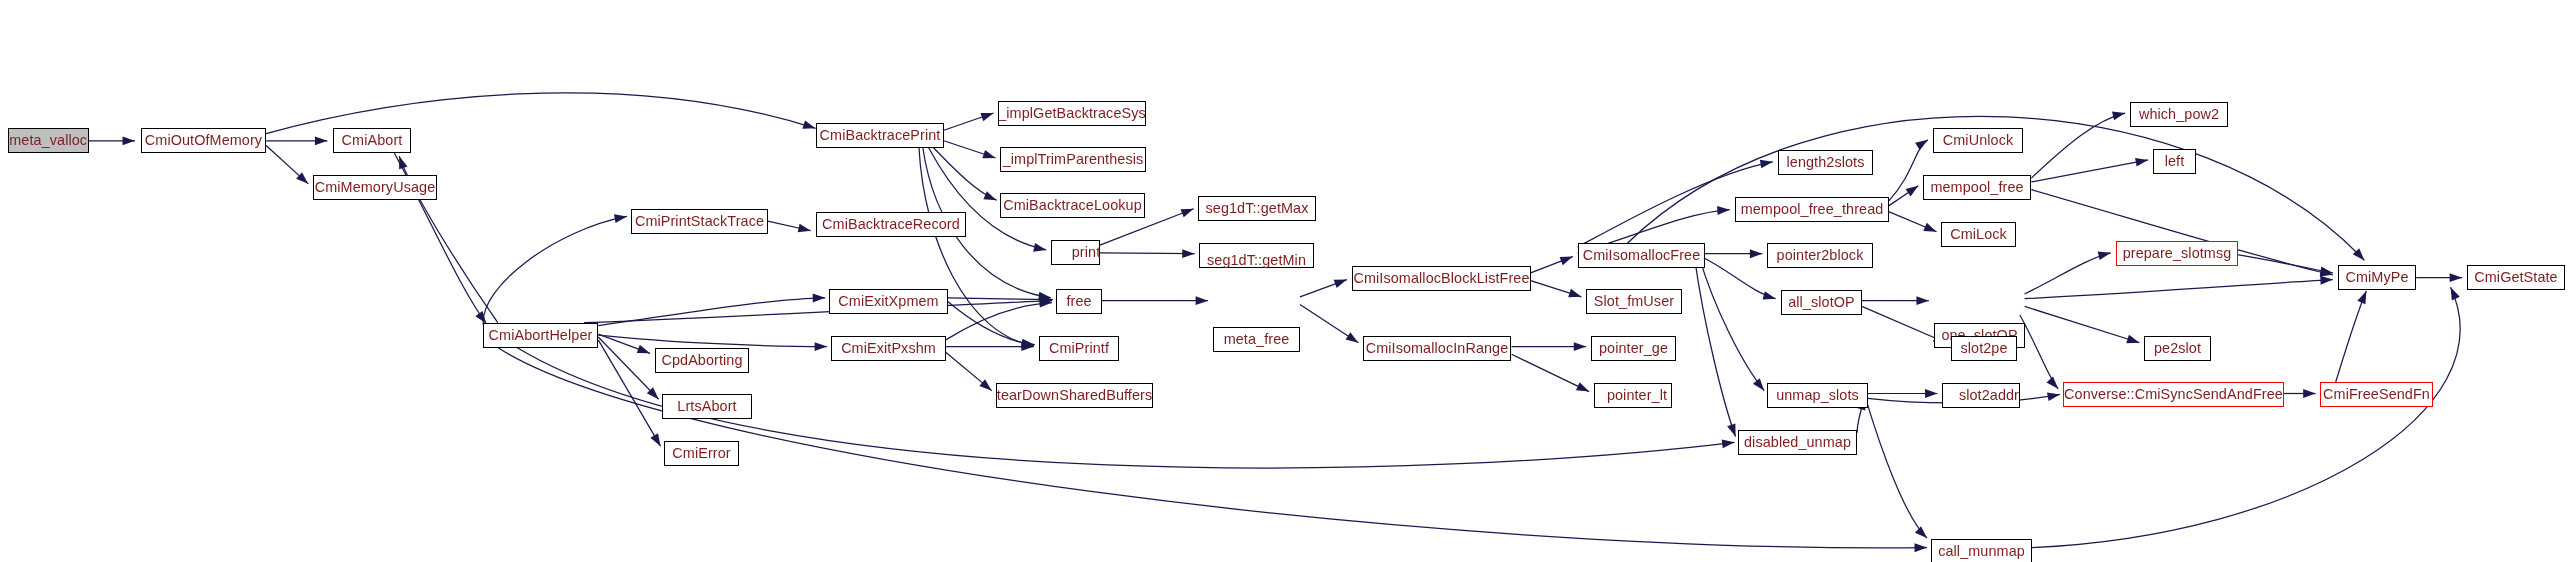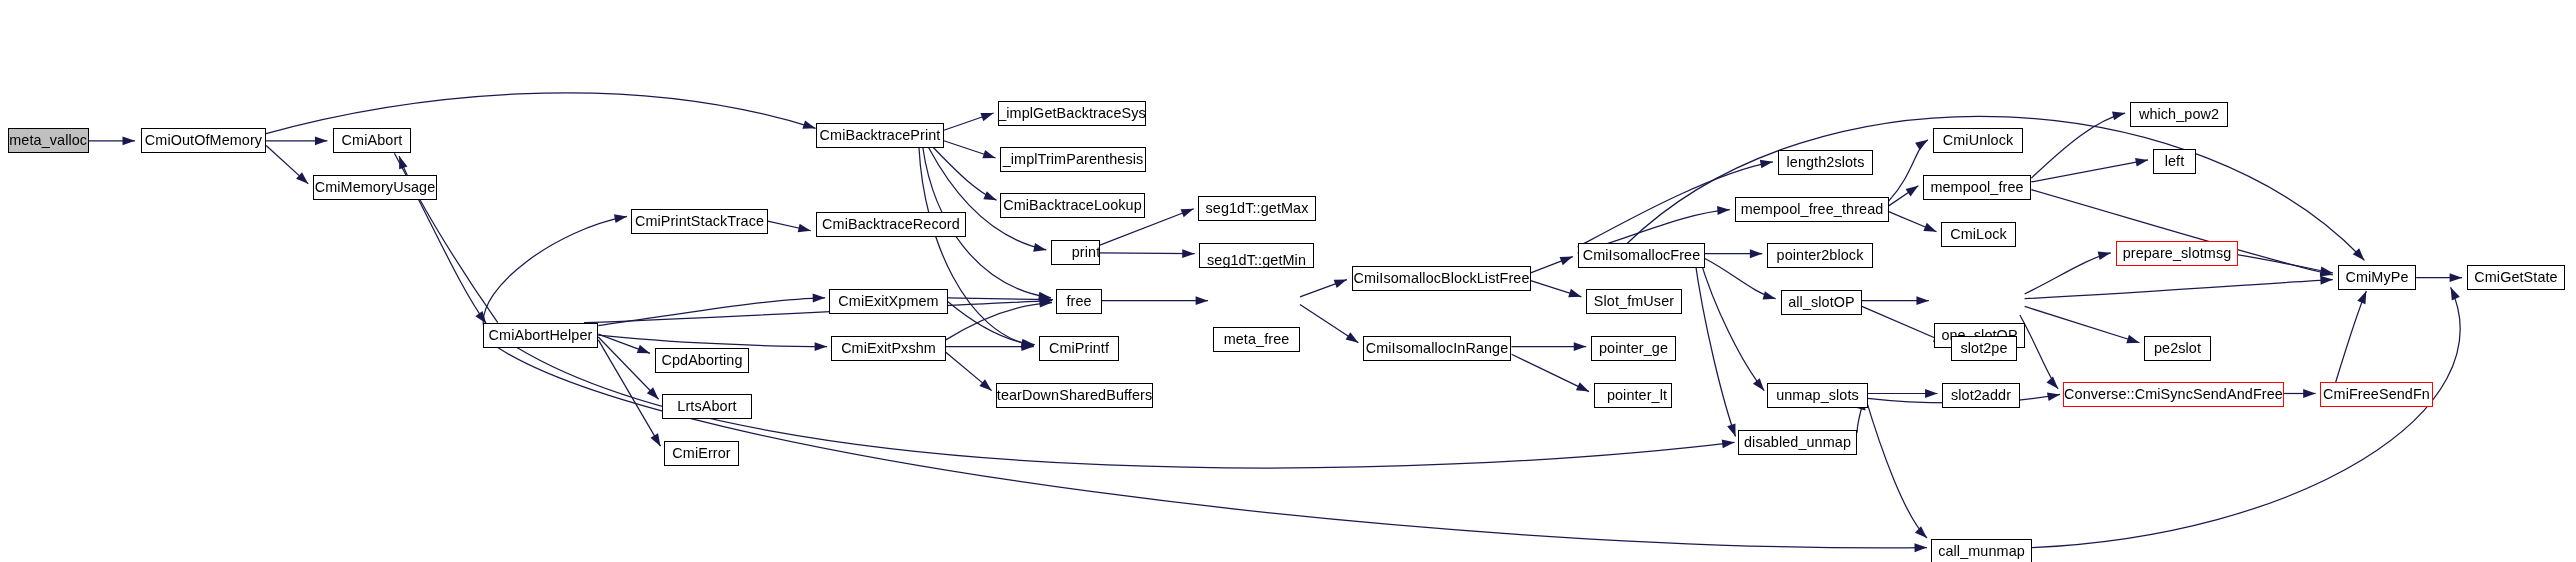--- a/index.html
+++ b/index.html
@@ -11,21 +11,21 @@
     background:#ffffff;
     font-family:"Liberation Sans","DejaVu Sans",sans-serif;
     overflow:hidden;
   }
   #edges{position:absolute;left:0;top:0;width:2576px;height:563px;}
   .node{
     position:absolute;
     box-sizing:border-box;
     border:1px solid #000000;
     background:#ffffff;
-    color:#000000;
+    color:#7f1d1d;
     font-size:14.4px;
     line-height:1;
     display:flex;
     align-items:center;
     justify-content:center;
     white-space:nowrap;
     letter-spacing:0.1px;
     height:25px;
     cursor:pointer;
   }
@@ -284,21 +284,21 @@
     </div>
     <div class="node" style="left: 1941px; top: 222px; width: 75px;">
       <span>CmiLock</span>
     </div>
     <div class="node" style="left: 1934px; top: 290px; width: 91px; margin-top: 33px;">
       <span>one_slotOP</span>
     </div>
     <div class="node" style="left: 1951px; top: 336px; width: 66px;">
       <span>slot2pe</span>
     </div>
-    <div class="node" style="left: 1942px; top: 383px; width: 78px;">
+    <div class="node" style="left: 1942px; top: 383px; width: 78px; justify-content: flex-end;">
       <span>slot2addr</span>
     </div>
     <div class="node" style="left: 2130px; top: 102px; width: 98px;">
       <span>which_pow2</span>
     </div>
     <div class="node" style="left: 2153px; top: 149px; width: 43px;">
       <span>left</span>
     </div>
     <div class="node redborder" style="left: 2116px; top: 241px; width: 122px;">
       <span>prepare_slotmsg</span>

